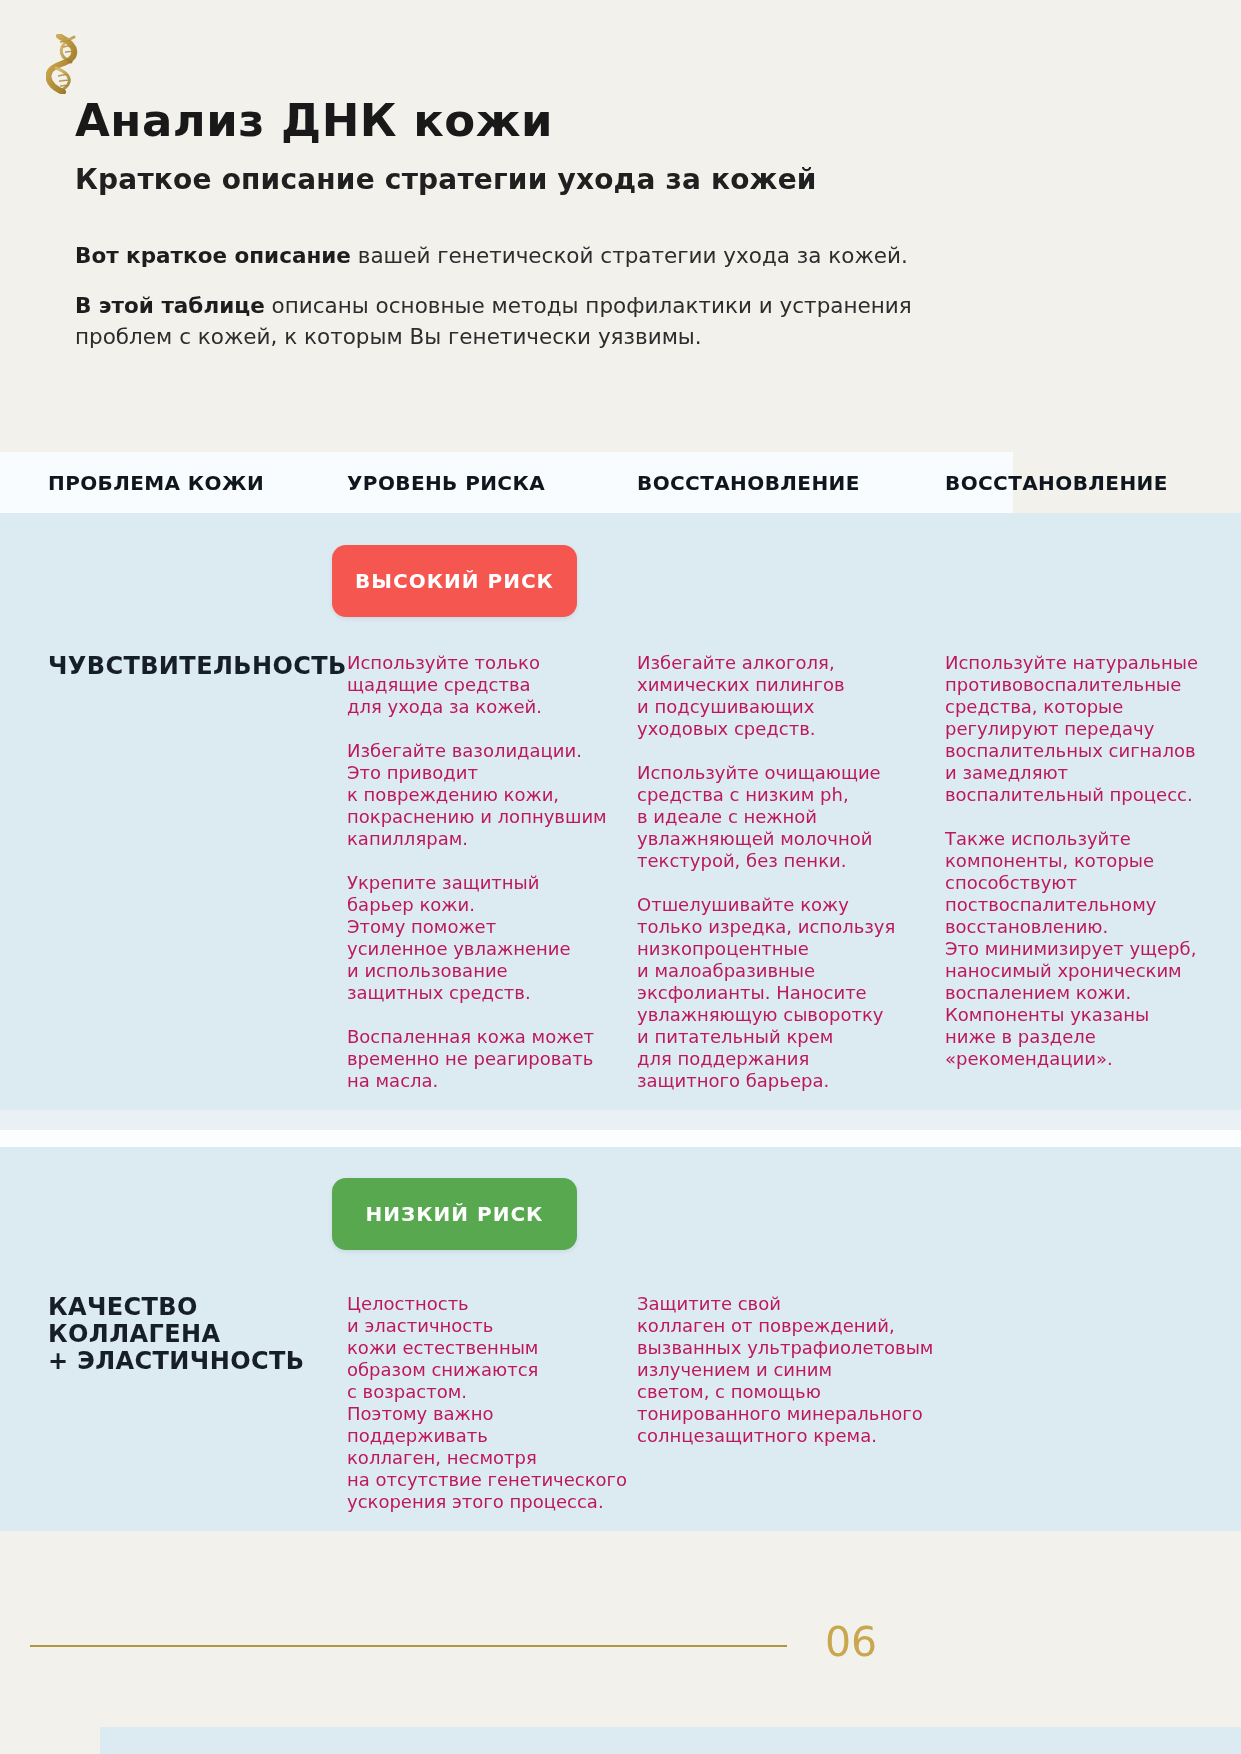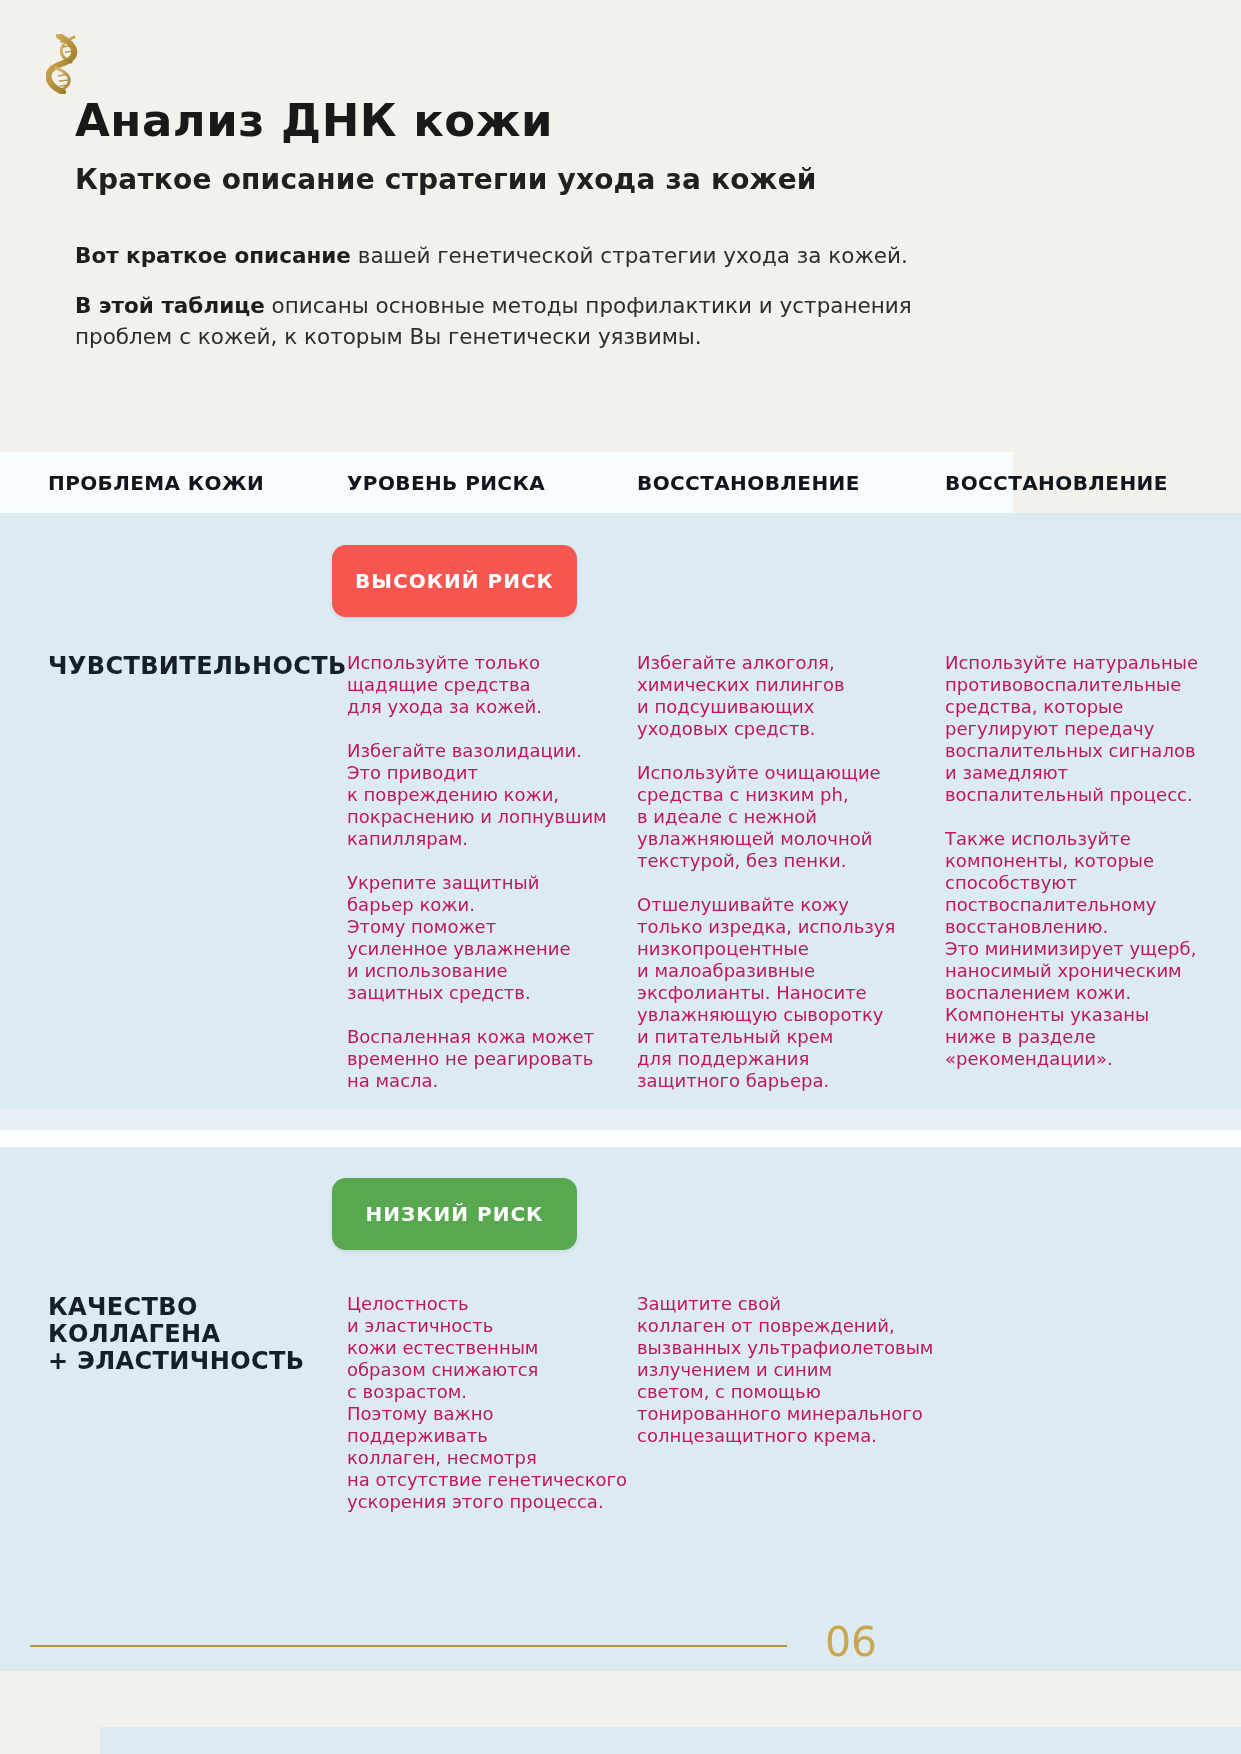--- a/index.html
+++ b/index.html
@@ -40,21 +40,21 @@
   }
   .header-cell {
     font-size: 20px; font-weight: 700; color: #10161d; letter-spacing: 0.4px;
   }
 
   
   .section { position: absolute; left: 0; width: 1241px; background: #dcebf2; }
   .section-high { top: 513px; height: 597px; }
   .section-tail { position: absolute; left: 0; top: 1110px; width: 1241px; height: 20px; background: #e9f1f6; }
   .section-gap  { position: absolute; left: 0; top: 1130px; width: 1241px; height: 17px; background: #fbfdfe; }
-  .section-low  { top: 1147px; height: 524px; }
+  .section-low  { top: 1147px; height: 384px; }
 
   .risk-badge {
     position: absolute; left: 332px; width: 245px; height: 72px;
     border-radius: 14px; display: flex; align-items: center; justify-content: center;
     color: #ffffff; font-size: 20px; font-weight: 700; letter-spacing: 1px;
     box-shadow: 0 2px 4px rgba(0,0,0,0.08);
   }
   .section-high .risk-badge { top: 32px; }
   .section-low  .risk-badge { top: 31px; }
 

